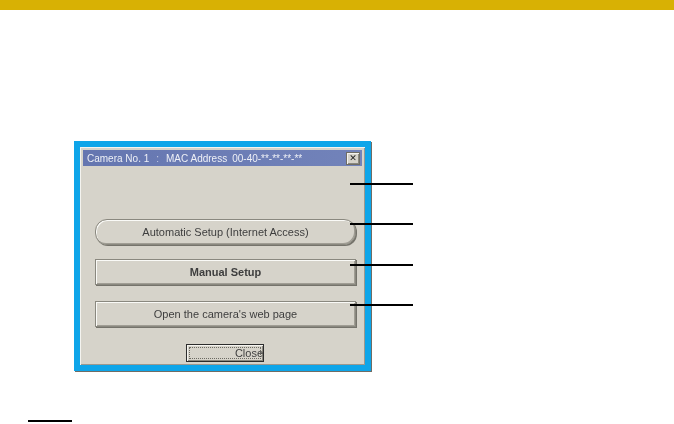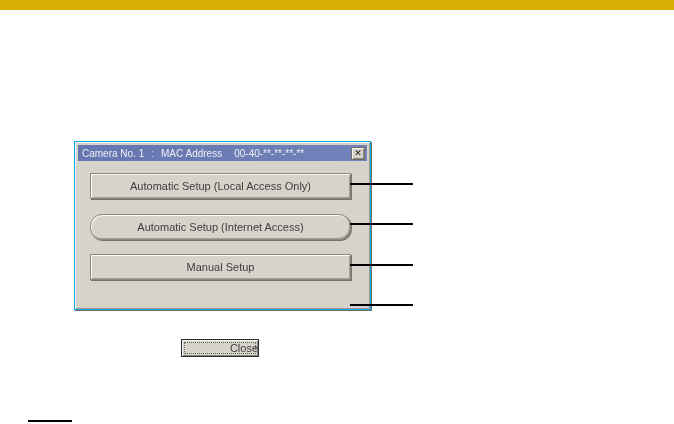--- a/index.html
+++ b/index.html
@@ -17,23 +17,23 @@
     position: absolute;
     left: 0; top: 0;
     width: 674px; height: 10px;
     background: #d8b104;
   }
 
   
   .dialog {
     position: absolute;
     left: 74px; top: 141px;
-    width: 297px; height: 169px;
+    width: 297px; height: 230px;
     background: #d6d3ca;
-    border: 1px solid #0ea5e9;
+    border: 6px solid #0ea5e9;
     box-shadow: inset 1px 1px 0 #f4f3ef, inset -1px -1px 0 #9b988f, 1px 1px 0 #6f6d65;
     box-sizing: border-box;
   }
 
   .titlebar {
     position: absolute;
     left: 3px; top: 3px; right: 3px;
     height: 16px;
     background: linear-gradient(90deg, #6576b0, #7283ba);
     display: flex;
@@ -42,21 +42,21 @@
     box-sizing: border-box;
   }
   .titlebar-text {
     color: #eef0f6;
     font-size: 10px;
     white-space: nowrap;
     display: flex;
     align-items: center;
   }
   .titlebar-text .sep { margin: 0 7px; color: #c6cce2; }
-  .titlebar-text .mac-label { margin-right: 12px; }
+  .titlebar-text .mac-label { margin-right: 5px; }
 
   .close-btn {
     position: absolute;
     right: 2px; top: 1.5px;
     width: 14px; height: 13px;
     background: #d6d3ca;
     border: 1px solid #6f6d65;
     box-shadow: inset 1px 1px 0 #f4f3ef, inset -1px -1px 0 #8a887f;
     display: flex;
     align-items: center;
@@ -84,21 +84,21 @@
     align-items: center;
     justify-content: center;
     font-size: 11px;
     color: #3e3e3e;
     box-sizing: border-box;
     cursor: default;
     white-space: nowrap;
   }
   .btn-1 { top: 31px; }
   .btn-2 { top: 72px; border-radius: 12px; }
-  .btn-3 { top: 112px; }
+  .btn-3 { top: 112px; font-weight: bold; }
   .btn-4 { top: 154px; }
 
   .close-action-btn {
     position: absolute;
     left: 106px; top: 197px;
     width: 78px; height: 18px;
     background: #d6d3ca;
     border: 1px solid #2c2c2c;
     box-shadow: inset 1px 1px 0 #f4f3ef, inset -1px -1px 0 #8a887f;
     display: flex;
@@ -152,32 +152,32 @@
         <span>Camera No. 1</span>
         <span class="sep">:</span>
         <span class="mac-label">MAC Address</span>
         <span>00-40-**-**-**-**</span>
       </div>
       <div class="close-btn">
         <span class="x-glyph">✕</span>
       </div>
     </div>
 
-    <div class="push-btn btn-1">
-      <span>Automatic Setup (Local Access Only)</span>
-    </div>
 
     <div class="push-btn btn-2">
       <span>Automatic Setup (Internet Access)</span>
     </div>
 
     <div class="push-btn btn-3">
       <span>Manual Setup</span>
     </div>
 
+    <div class="push-btn btn-4">
+      <span>Open the camera's web page</span>
+    </div>
 
     <div class="close-action-btn">
       <span class="focus-rect"></span>
       <span class="close-label">Close</span>
     </div>
 
   </div>
 
   <div class="callout co-1"></div>
   <div class="callout co-2"></div>

